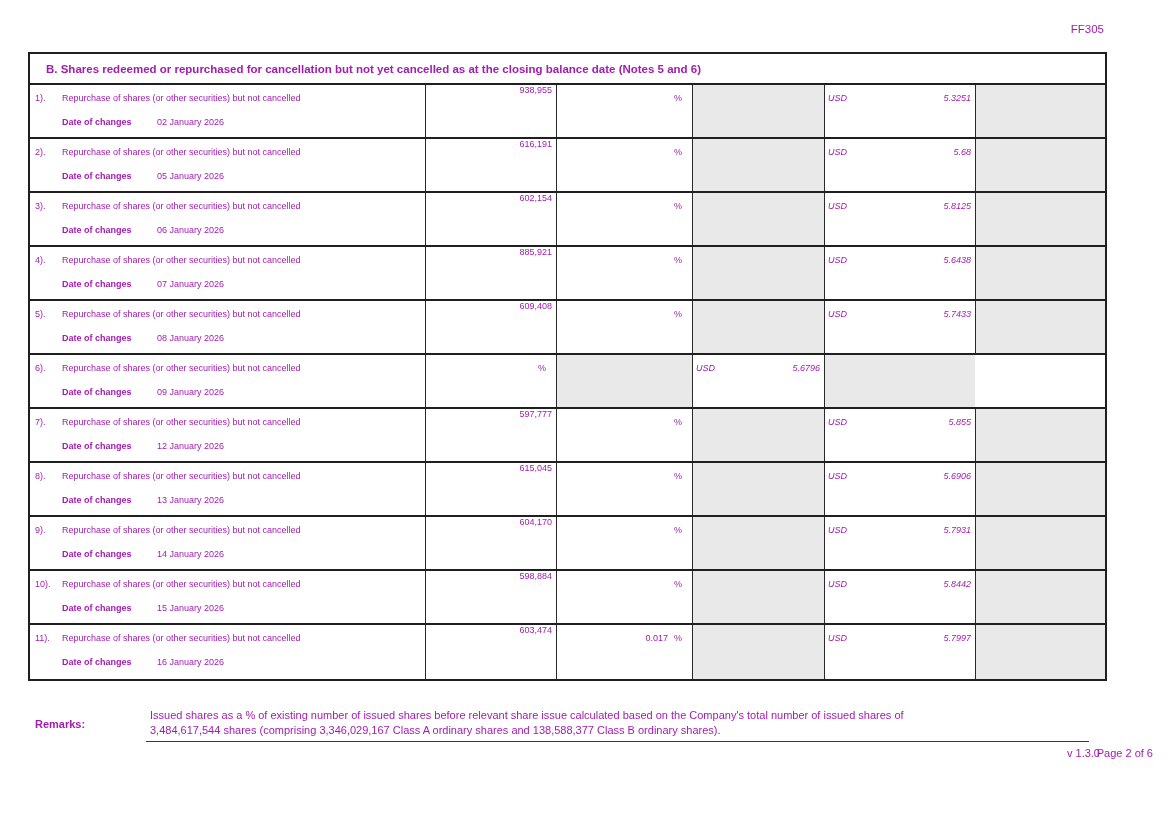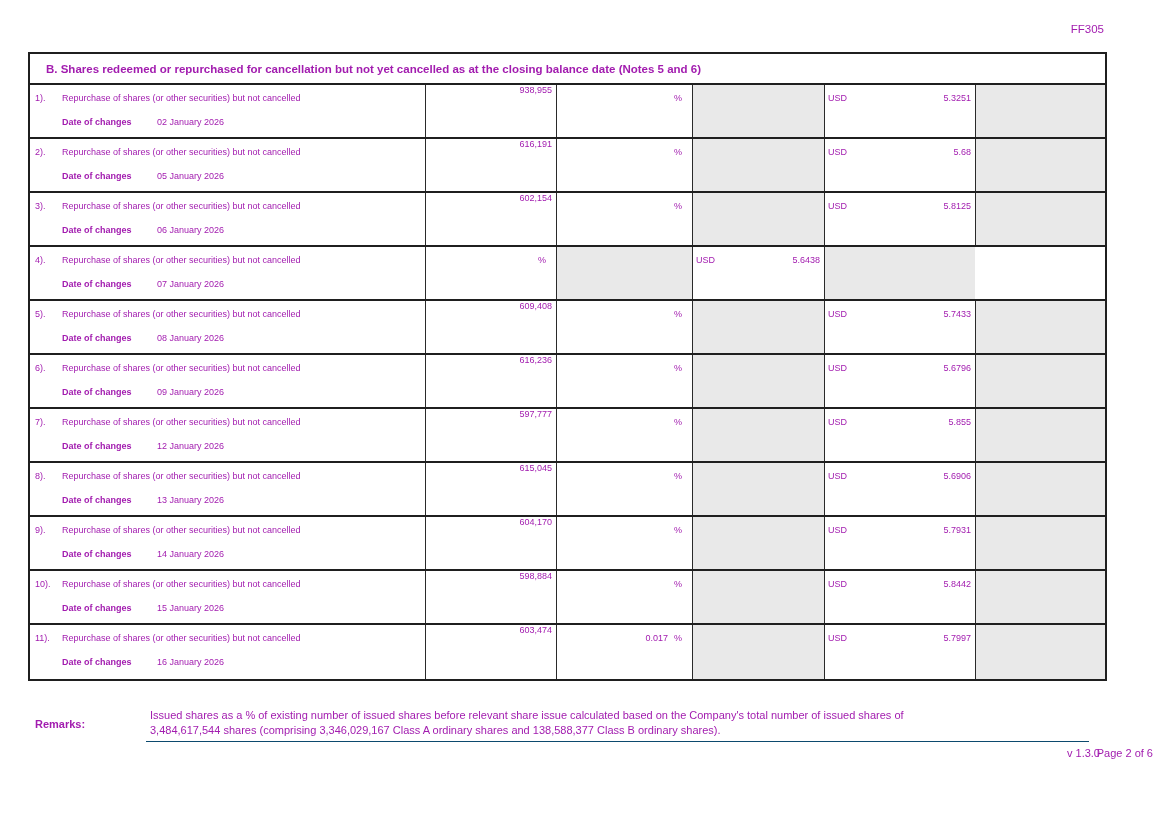--- a/index.html
+++ b/index.html
@@ -41,21 +41,21 @@
   }
   .trow:last-child { border-bottom:none; }
   .c { border-left:1px solid #2a2a2a; }
   .c1 { border-left:none; padding:8px 4px 0 5px; }
   .line1 { display:flex; }
   .rownum { width:27px; flex:0 0 27px; }
   .line2 { display:flex; margin-top:13px; }
   .datelabel { font-weight:bold; margin-left:27px; width:95px; flex:0 0 95px; }
   .c2 { text-align:right; padding:0 4px 0 0; }
   .c3 { display:flex; justify-content:flex-end; align-items:flex-start; gap:6px; padding:8px 10px 0 0; }
-  .c5 { display:flex; justify-content:space-between; align-items:flex-start; padding:8px 4px 0 3px; }
+  .c5 { display:flex; justify-content:space-between; align-items:flex-start; padding:8px 4px 0 3px;font-style:italic; }
   .shaded { background:#e9e9e9; }
   .remarks-label {
     position:absolute; left:35px; top:718px;
     font-size:11px;
     font-weight:bold;
   }
   .remarks-text {
     position:absolute; left:146px; top:706px;
     width:943px;
     padding:2px 0 3px 4px;
@@ -159,20 +159,21 @@
       <div class="c c1">
         <div class="line1">
           <span class="rownum">4).</span>
           <span class="desc">Repurchase of shares (or other securities) but not cancelled</span>
         </div>
         <div class="line2">
           <span class="datelabel">Date of changes</span>
           <span class="dateval">07 January 2026</span>
         </div>
       </div>
+      <div class="c c2">885,921</div>
       <div class="c c3">
         <span></span>
         <span>%</span>
       </div>
       <div class="c c4 shaded"></div>
       <div class="c c5">
         <span>USD</span>
         <span>5.6438</span>
       </div>
       <div class="c c6 shaded"></div>
@@ -206,21 +207,20 @@
       <div class="c c1">
         <div class="line1">
           <span class="rownum">6).</span>
           <span class="desc">Repurchase of shares (or other securities) but not cancelled</span>
         </div>
         <div class="line2">
           <span class="datelabel">Date of changes</span>
           <span class="dateval">09 January 2026</span>
         </div>
       </div>
-      <div class="c c2">616,236</div>
       <div class="c c3">
         <span></span>
         <span>%</span>
       </div>
       <div class="c c4 shaded"></div>
       <div class="c c5">
         <span>USD</span>
         <span>5.6796</span>
       </div>
       <div class="c c6 shaded"></div>

